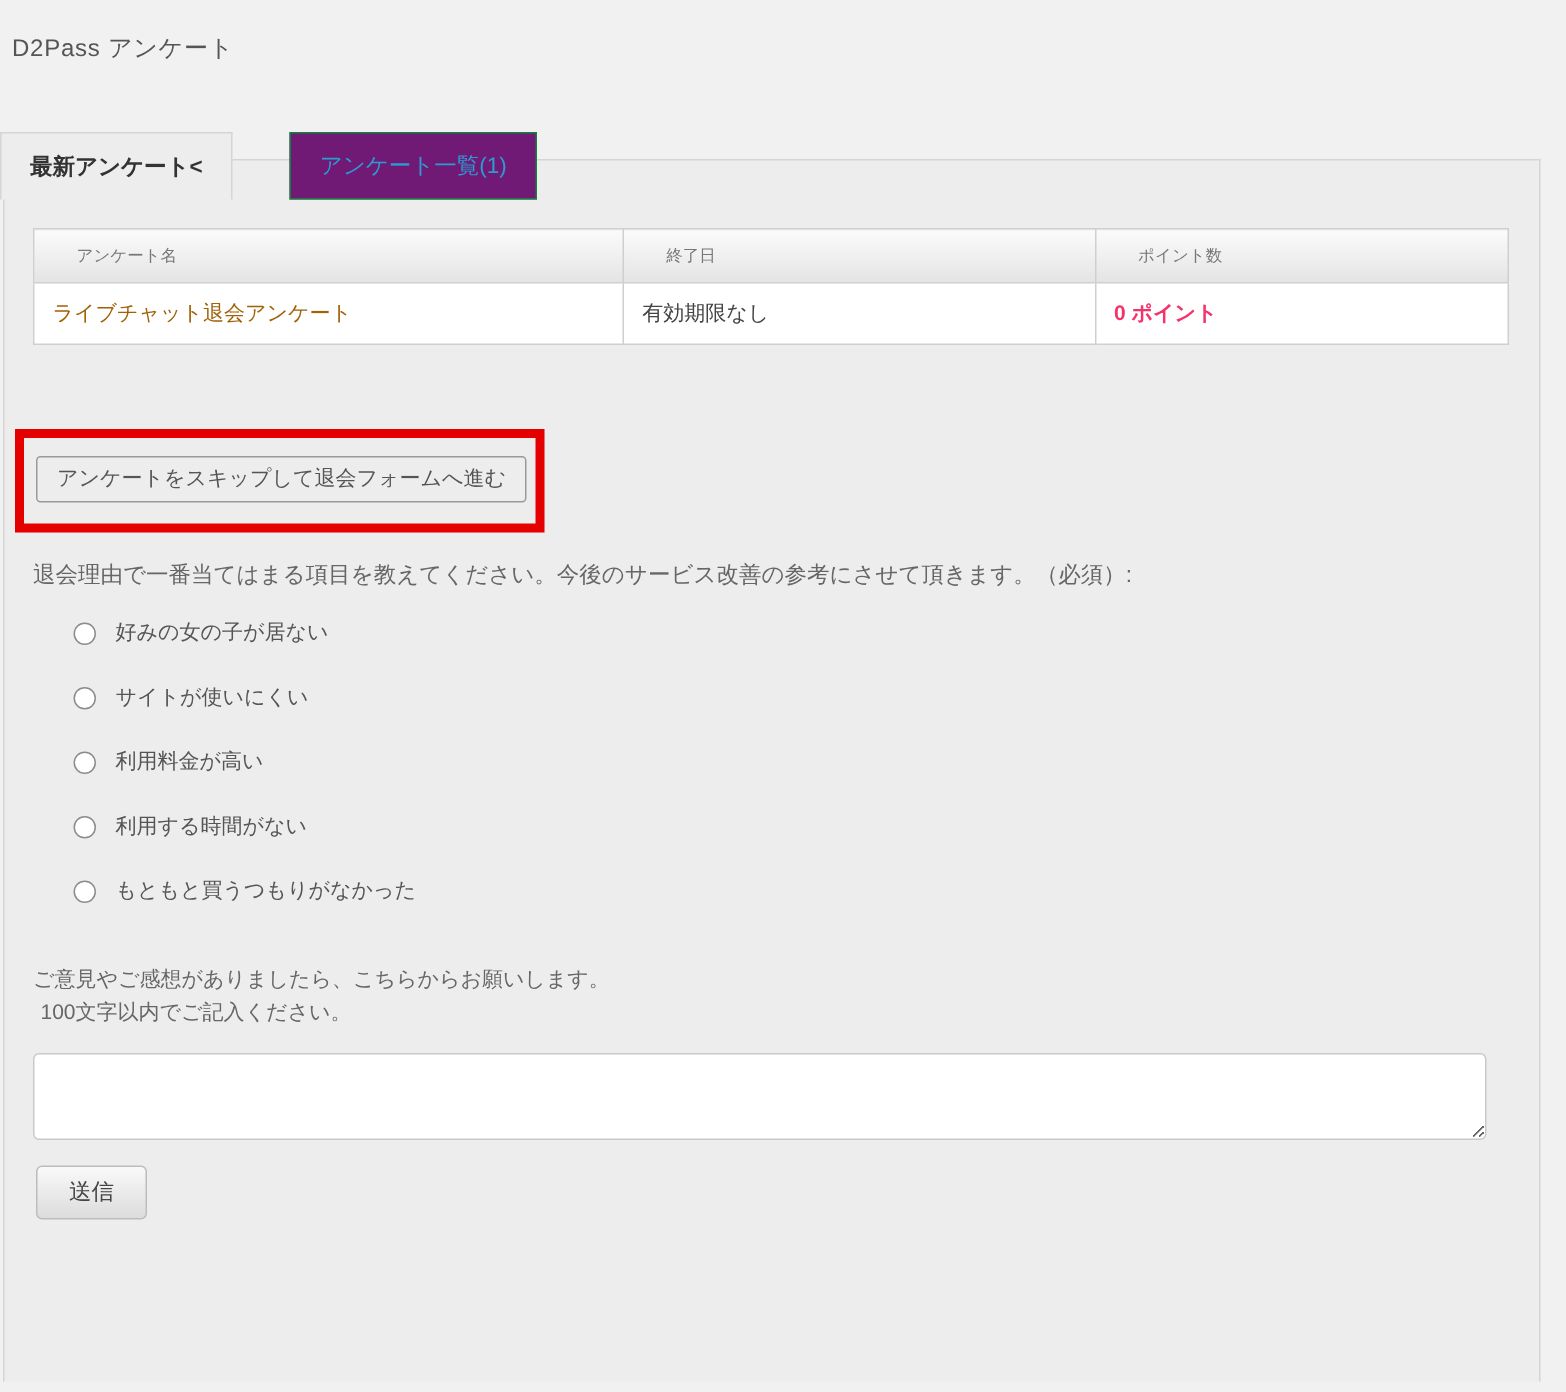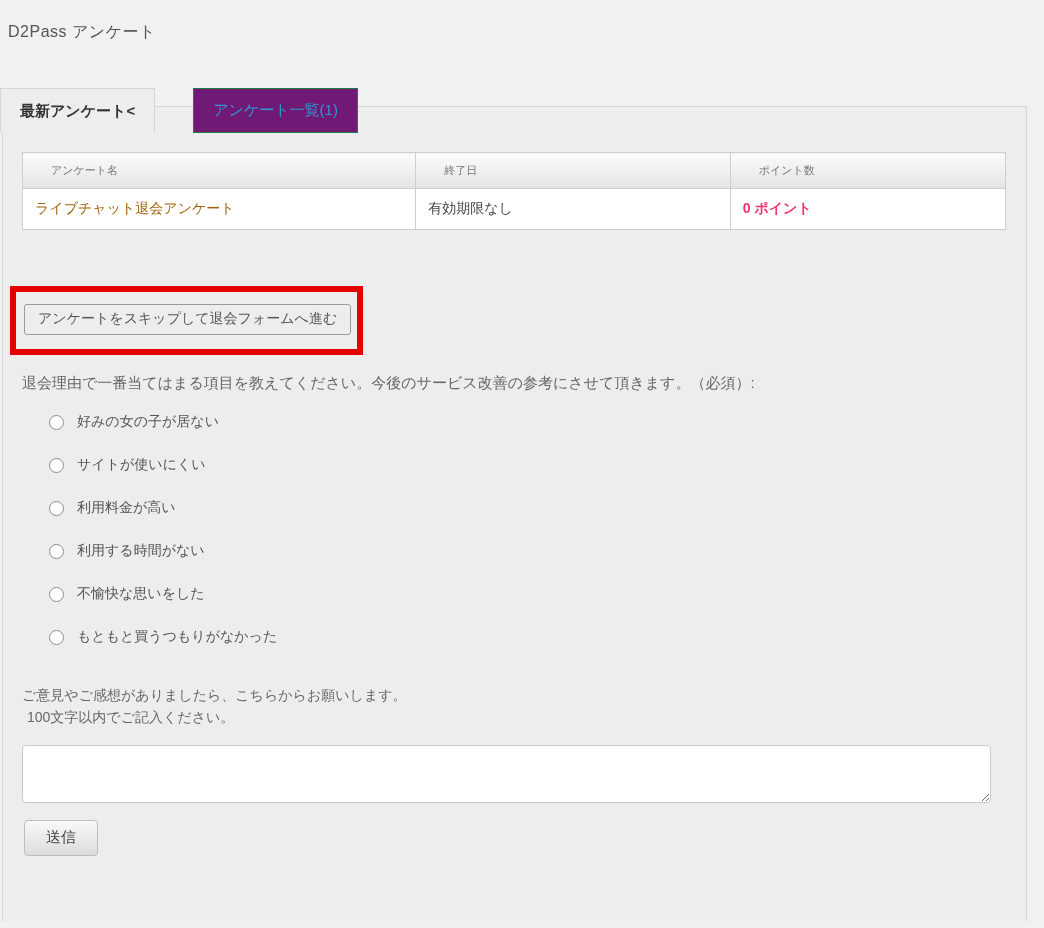--- a/index.html
+++ b/index.html
@@ -211,24 +211,20 @@
     <div class="option-row">
       <span class="radio-circle"></span>
       <span class="option-label">利用料金が高い</span>
     </div>
     <div class="option-row">
       <span class="radio-circle"></span>
       <span class="option-label">利用する時間がない</span>
     </div>
     <div class="option-row">
       <span class="radio-circle"></span>
-      <span class="option-label">不愉快な思いをした</span>
-    </div>
-    <div class="option-row">
-      <span class="radio-circle"></span>
       <span class="option-label">もともと買うつもりがなかった</span>
     </div>
   </div>
 
   <div class="comment-intro">
     <div class="line1">ご意見やご感想がありましたら、こちらからお願いします。</div>
     <div class="line2">100文字以内でご記入ください。</div>
   </div>
 
   <textarea class="comment-box" style=""></textarea>

